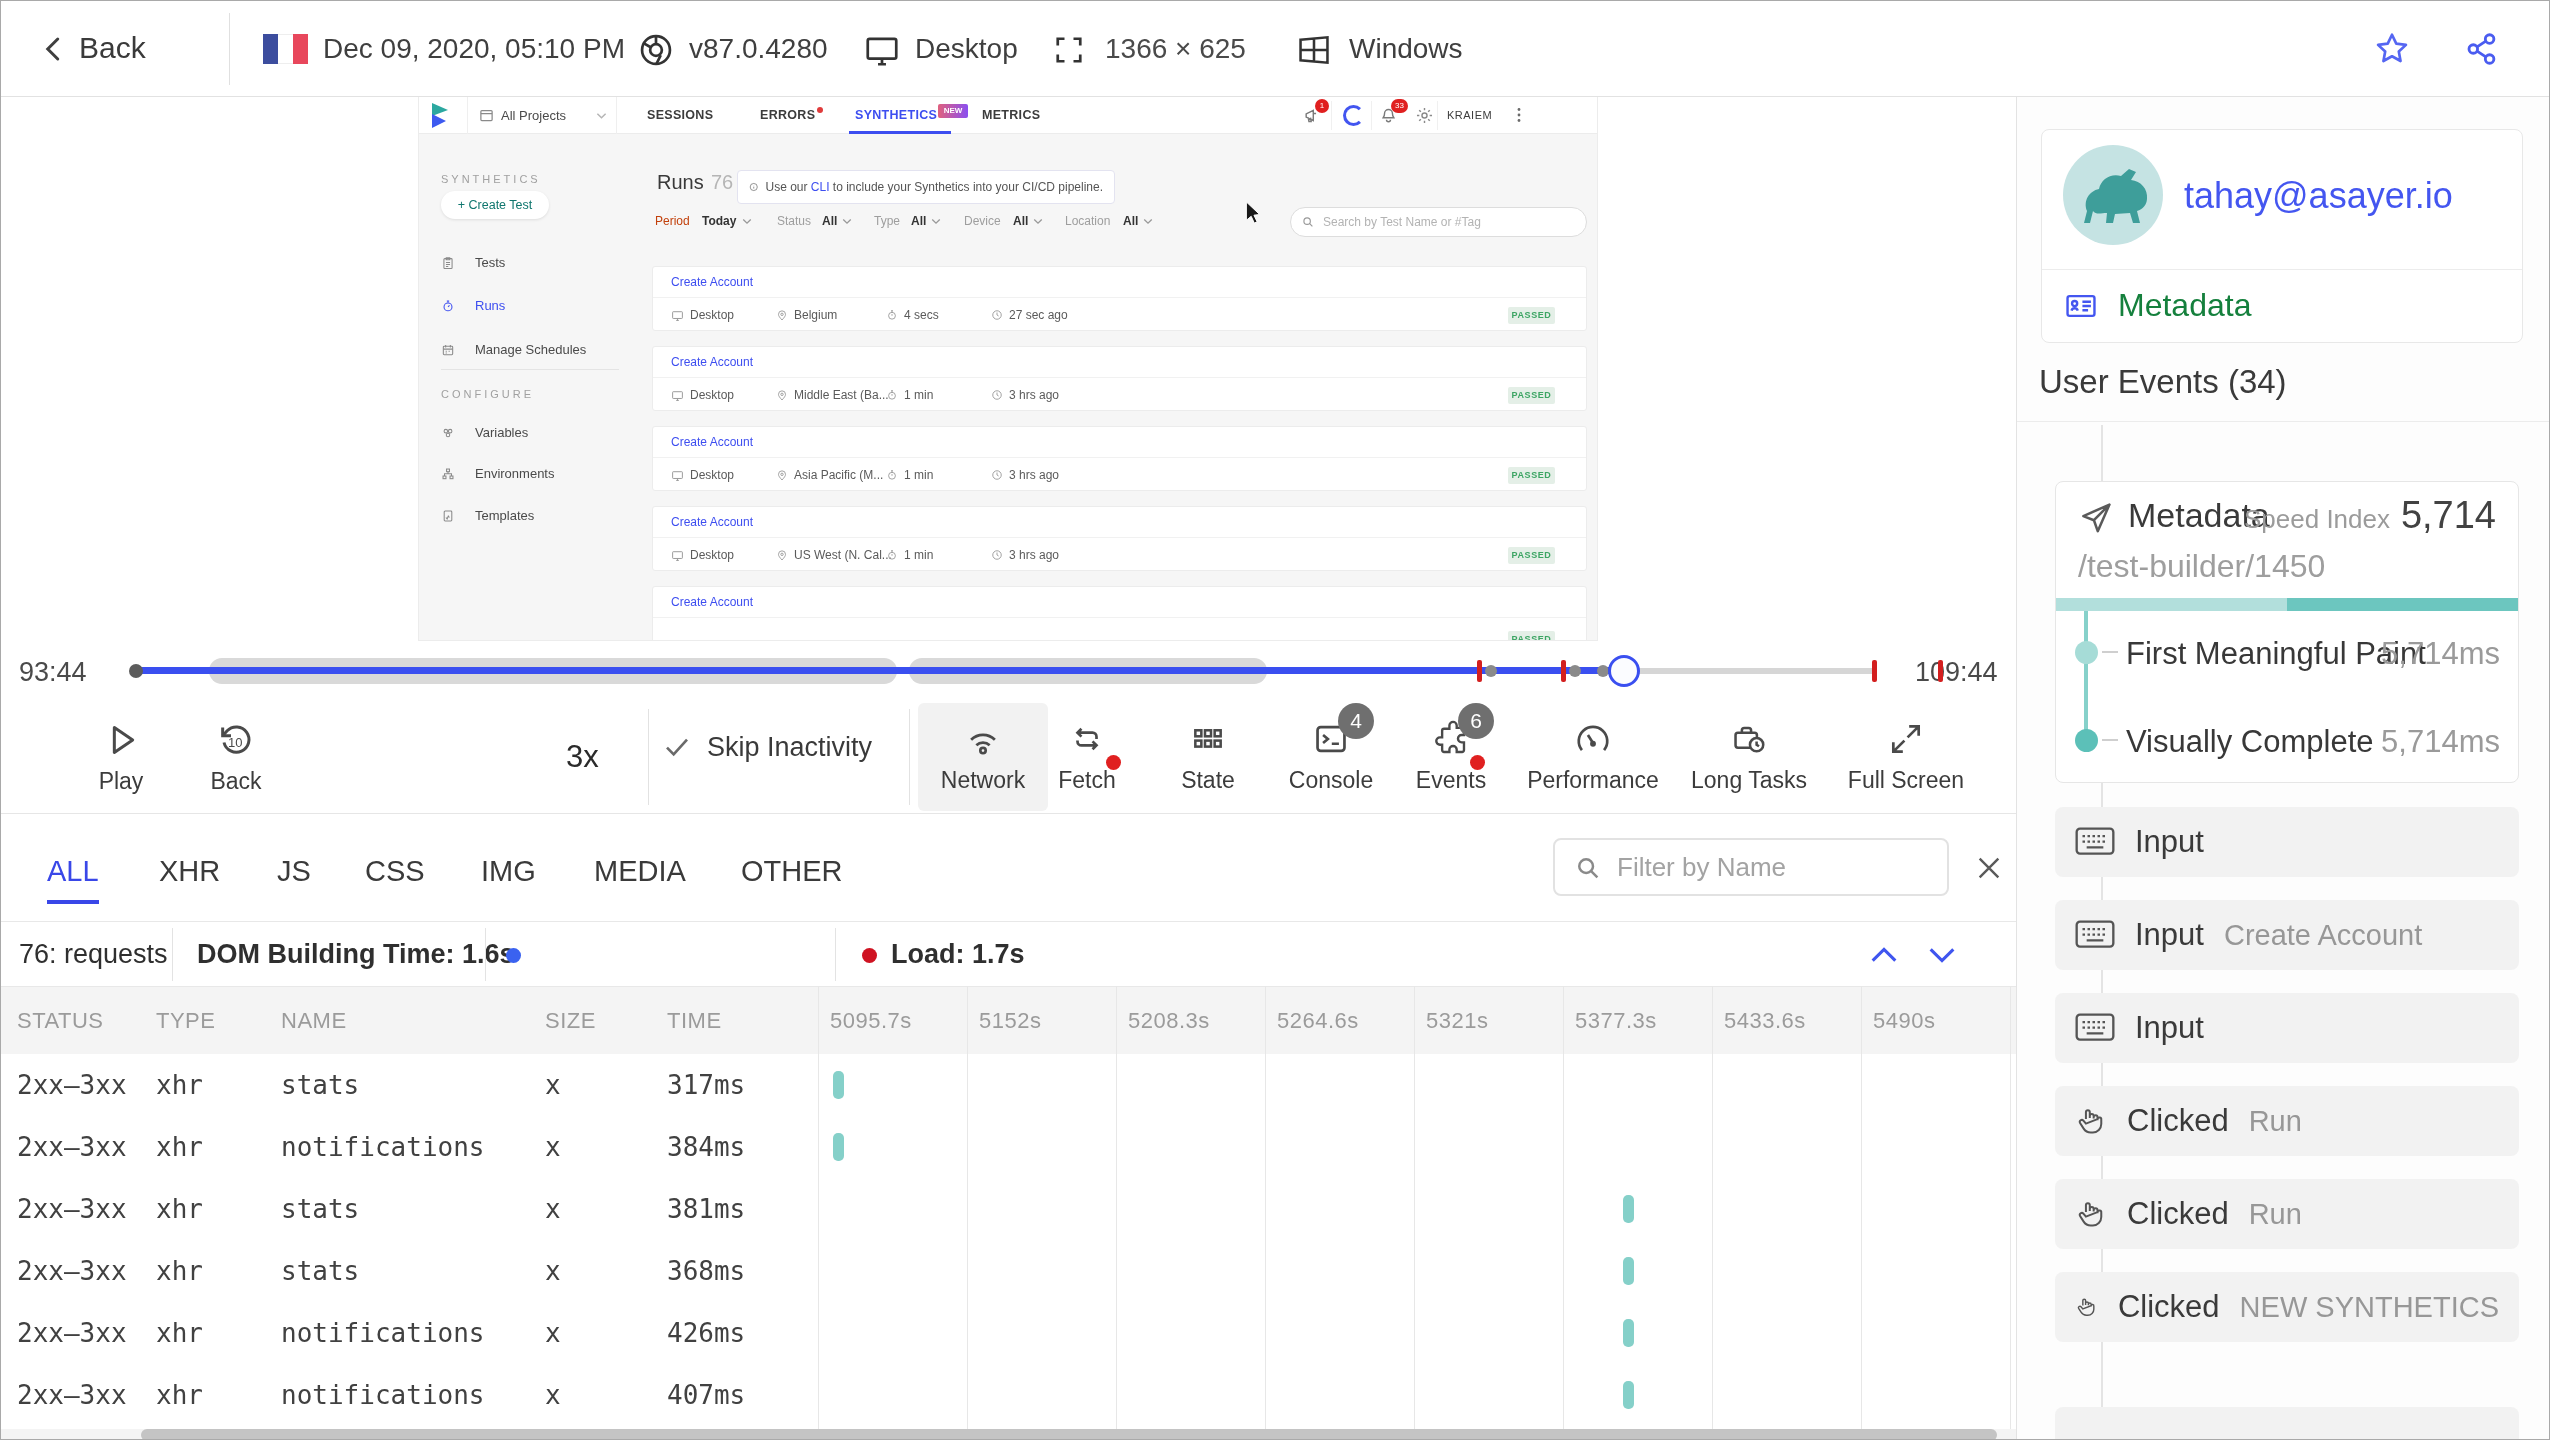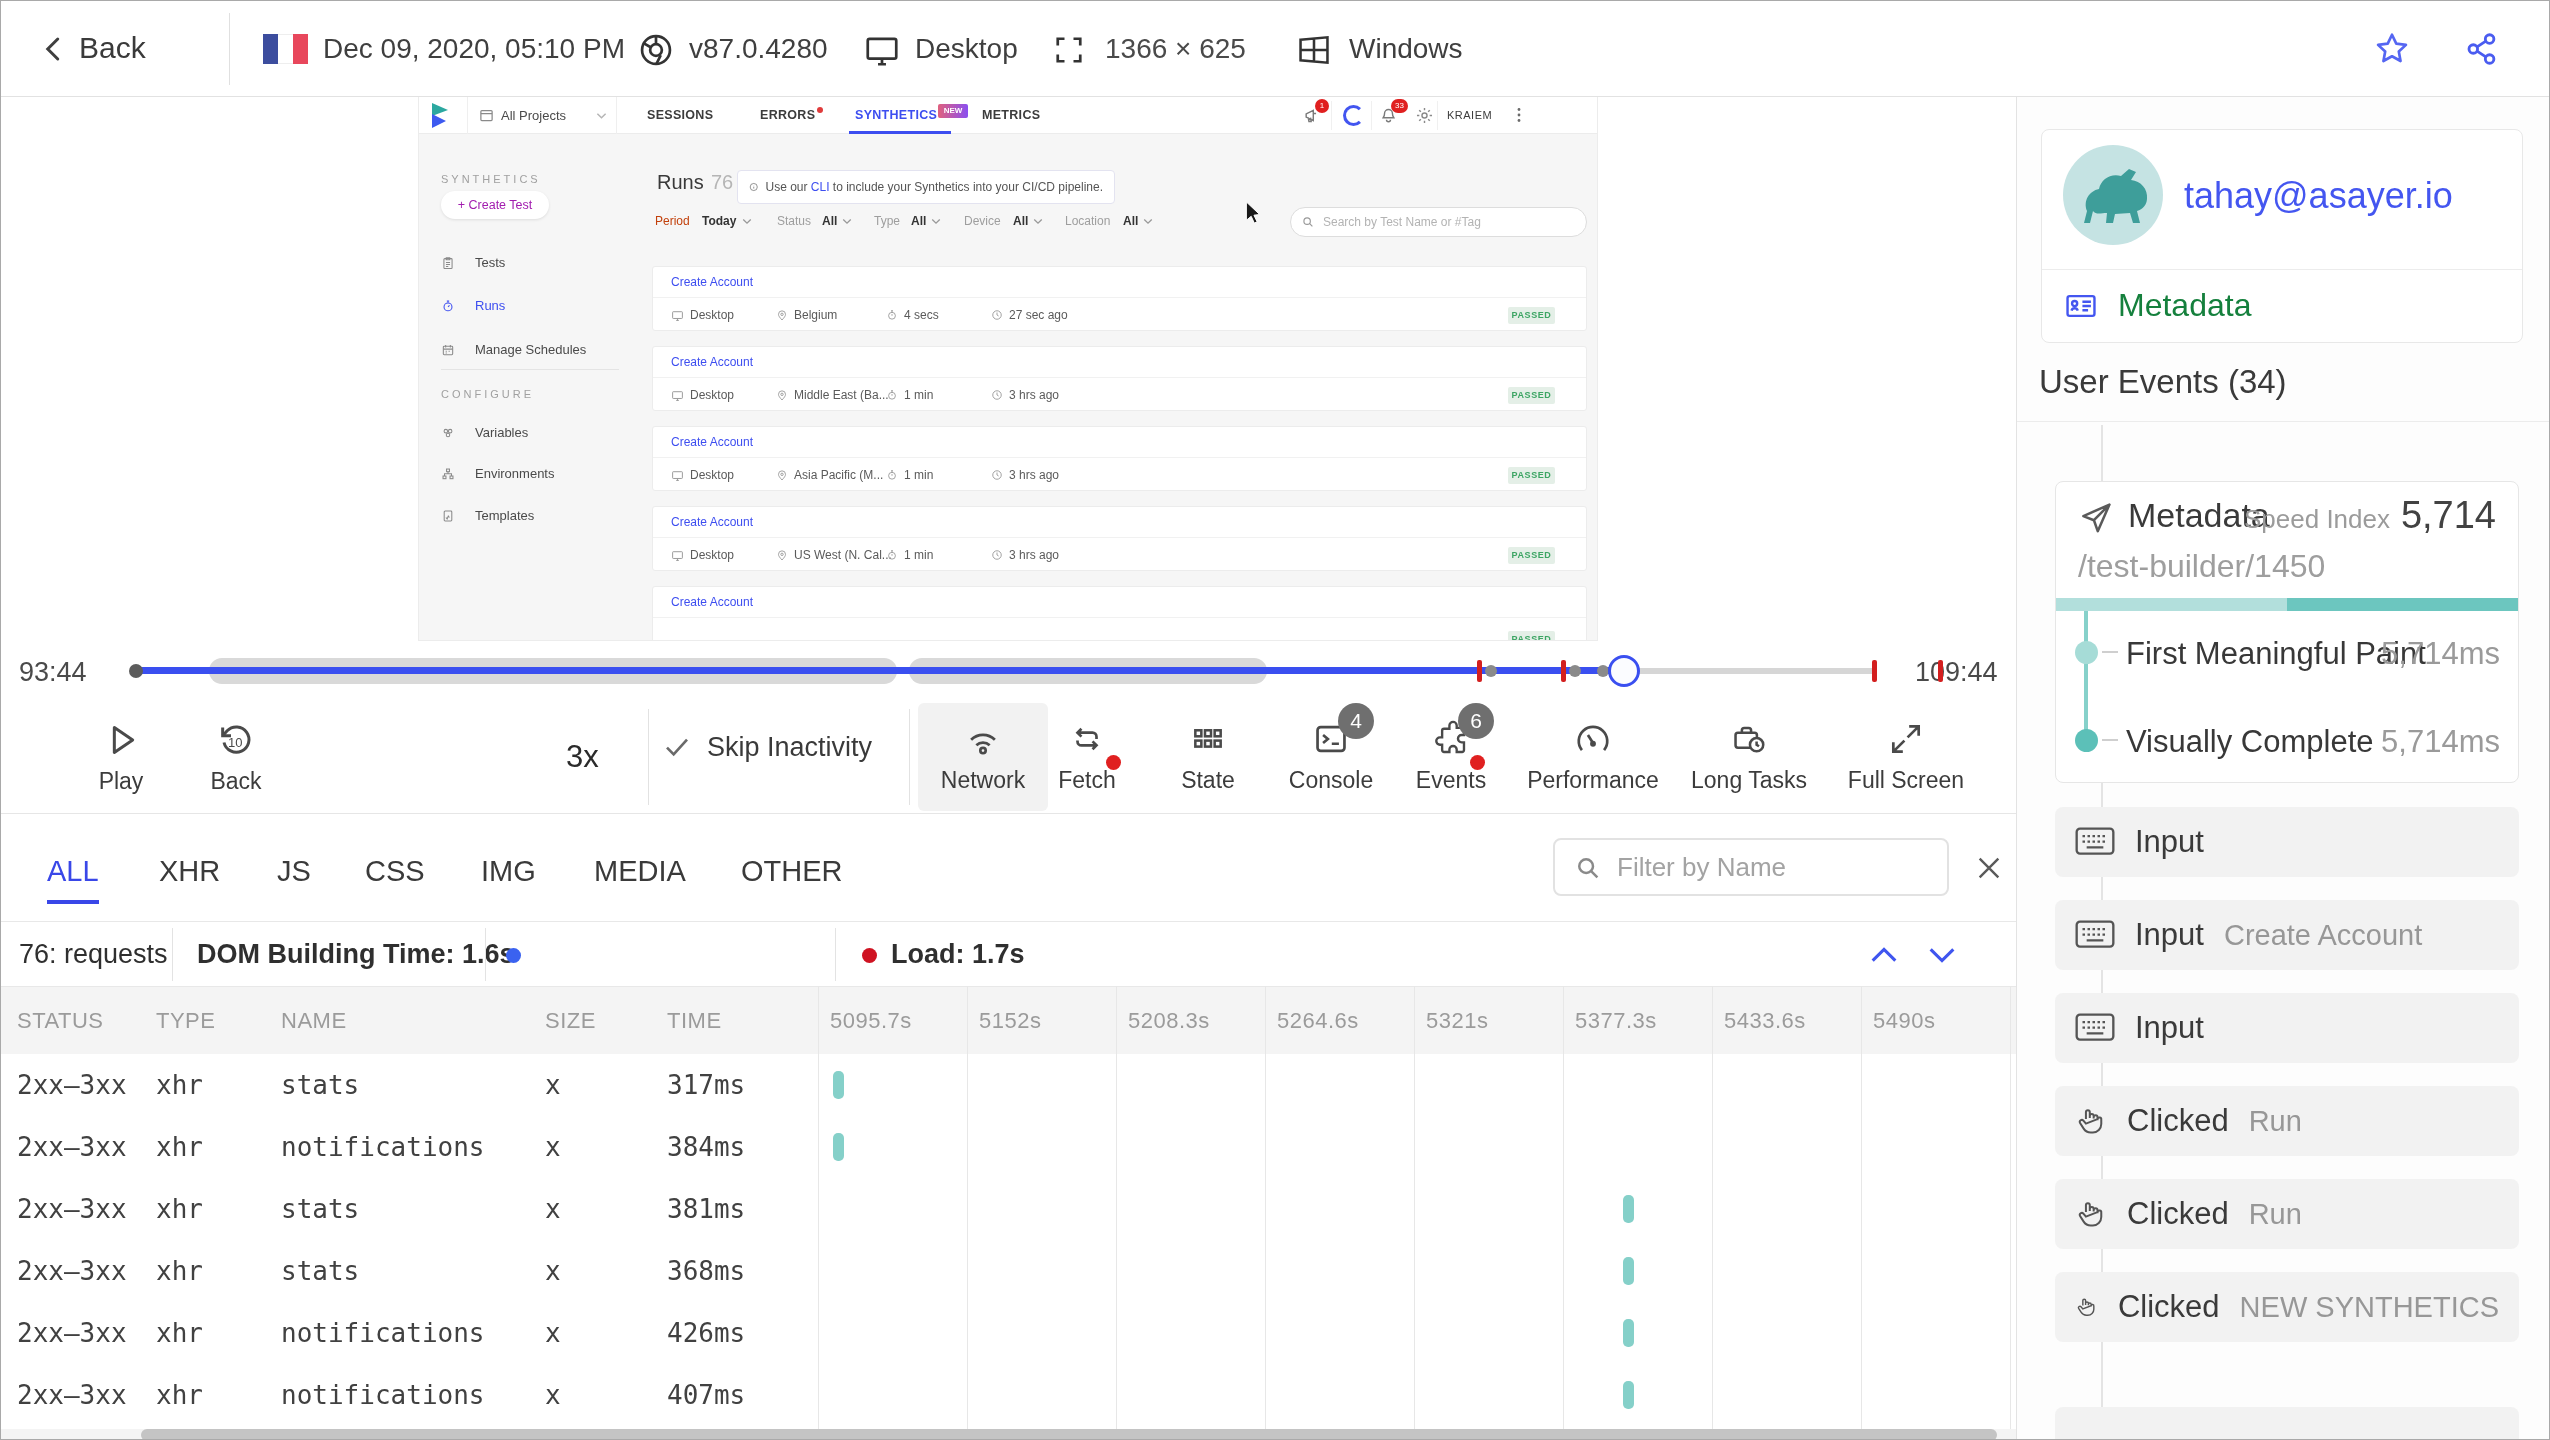--- a/index.html
+++ b/index.html
@@ -204,21 +204,21 @@
           <span class="abs" style="left:1092px;top:10px;">
             <svg width="16" height="16" viewBox="0 0 16 16" fill="#6a6a6a">
                 <circle cx="8" cy="2.5" r="1.4"></circle>
                 <circle cx="8" cy="8" r="1.4"></circle>
                 <circle cx="8" cy="13.5" r="1.4"></circle>
               </svg>
           </span>
         </div>
 
         <span class="abs" style="left:22px;top:76px;font-size:11px;color:#a0a0a0;letter-spacing:3px;">SYNTHETICS</span>
-        <span class="abs" style="left:22px;top:94px;width:108px;height:28px;background:#fff;border-radius:14px;box-shadow:0 1px 3px rgba(0,0,0,.1);color:#a21caf;font-size:12.5px;text-align:center;line-height:28px;">+ Create Test</span>
+        <span class="abs" style="left:22px;top:94px;width:108px;height:28px;background:#fff;border-radius:14px;box-shadow:0 1px 3px rgba(0,0,0,.1);color:#0f766e;font-size:12.5px;text-align:center;line-height:28px;">+ Create Test</span>
         <div class="app-side-row" style="top:158px;">
           <svg width="14" height="14" viewBox="0 0 24 24" fill="none" stroke="#8a8a8a" stroke-width="1.8">
               <rect x="5" y="4.5" width="14" height="17" rx="1.5"></rect>
               <path d="M9 3 h6 v3.5 H9 z M8.5 11 h7 M8.5 14.5 h7 M8.5 18 h4"></path>
             </svg>
           <span>Tests</span>
         </div>
         <div class="app-side-row" style="top:201px;color:#3d4ef0;">
           <svg width="14" height="14" viewBox="0 0 24 24" fill="none" stroke="#3d4ef0" stroke-width="1.8">
               <circle cx="12" cy="13.5" r="6.8"></circle>

